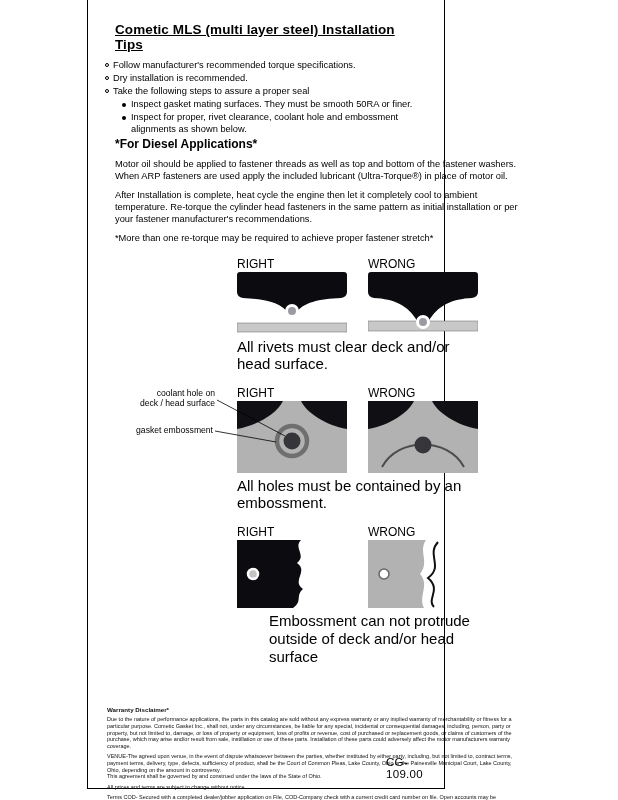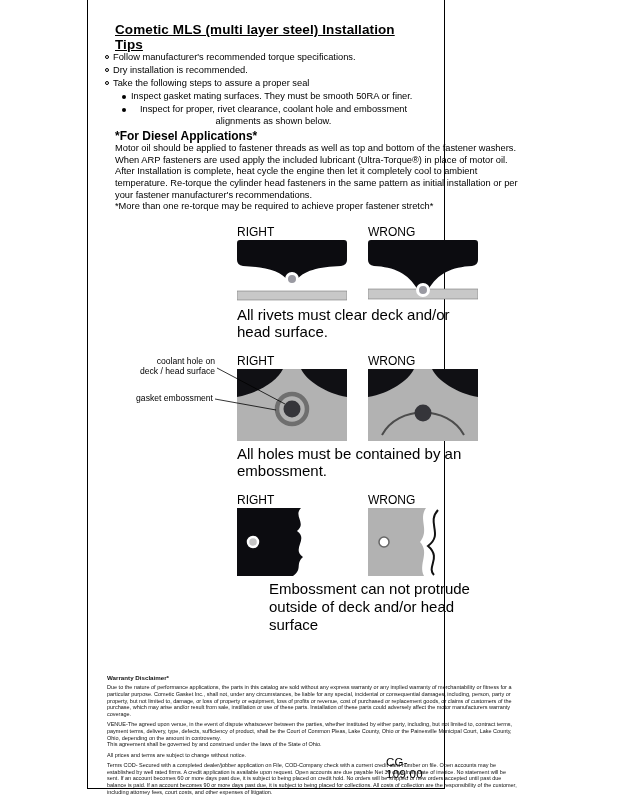--- a/index.html
+++ b/index.html
@@ -9,28 +9,28 @@
     font-family:"Liberation Sans", sans-serif; color:#000;
     overflow:hidden;
   }
   .page {
     position:relative; margin-left:87px; width:358px; height:789px;
     border-left:1px solid #000; border-right:1px solid #000; border-bottom:1px solid #000;
     padding:22px 28px 0 27px; background:#fff;
   }
   .title { font-size:13.5px; font-weight:bold; text-decoration:underline; letter-spacing:0.1px; }
 
-  .bullets { margin-top:0; margin-left:-10px; font-size:9.3px; line-height:1.25; }
+  .bullets { margin-top:8px; margin-left:-10px; font-size:9.3px; line-height:1.25; }
   .bullet-row { display:flex; align-items:flex-start; margin-bottom:1.5px; }
   .open-bullet { width:4px; height:4px; border:1px solid #000; border-radius:50%; margin:3px 4px 0 0; flex:none; }
-  .sub { margin-left:17px;text-align:center; }
+  .sub { margin-left:17px; }
   .filled-bullet { width:4px; height:4px; background:#000; border-radius:50%; margin:3.5px 5px 0 0; flex:none; }
 
   .diesel-heading { font-size:12px; font-weight:bold; }
-  .para { font-size:9.3px; line-height:1.25; width:408px; }
+  .para { margin-top:8px; font-size:9.3px; line-height:1.25; width:408px; }
 
   .figure { margin-left:122px; width:241px; margin-top:12px; }
   .fig-headers { display:flex; font-size:12px; height:13px; }
   .fig-headers span { width:110px; }
   .fig-headers span + span { margin-left:21px; }
   .fig-panels { display:flex; margin-top:2px; }
   .fig-panels svg { display:block; }
   .fig-panels svg + svg { margin-left:21px; }
   .fig-caption { margin-top:4px; font-size:15px; }
   .fig3 .fig-caption { width:212px; line-height:1.2;margin-left:32px; }

